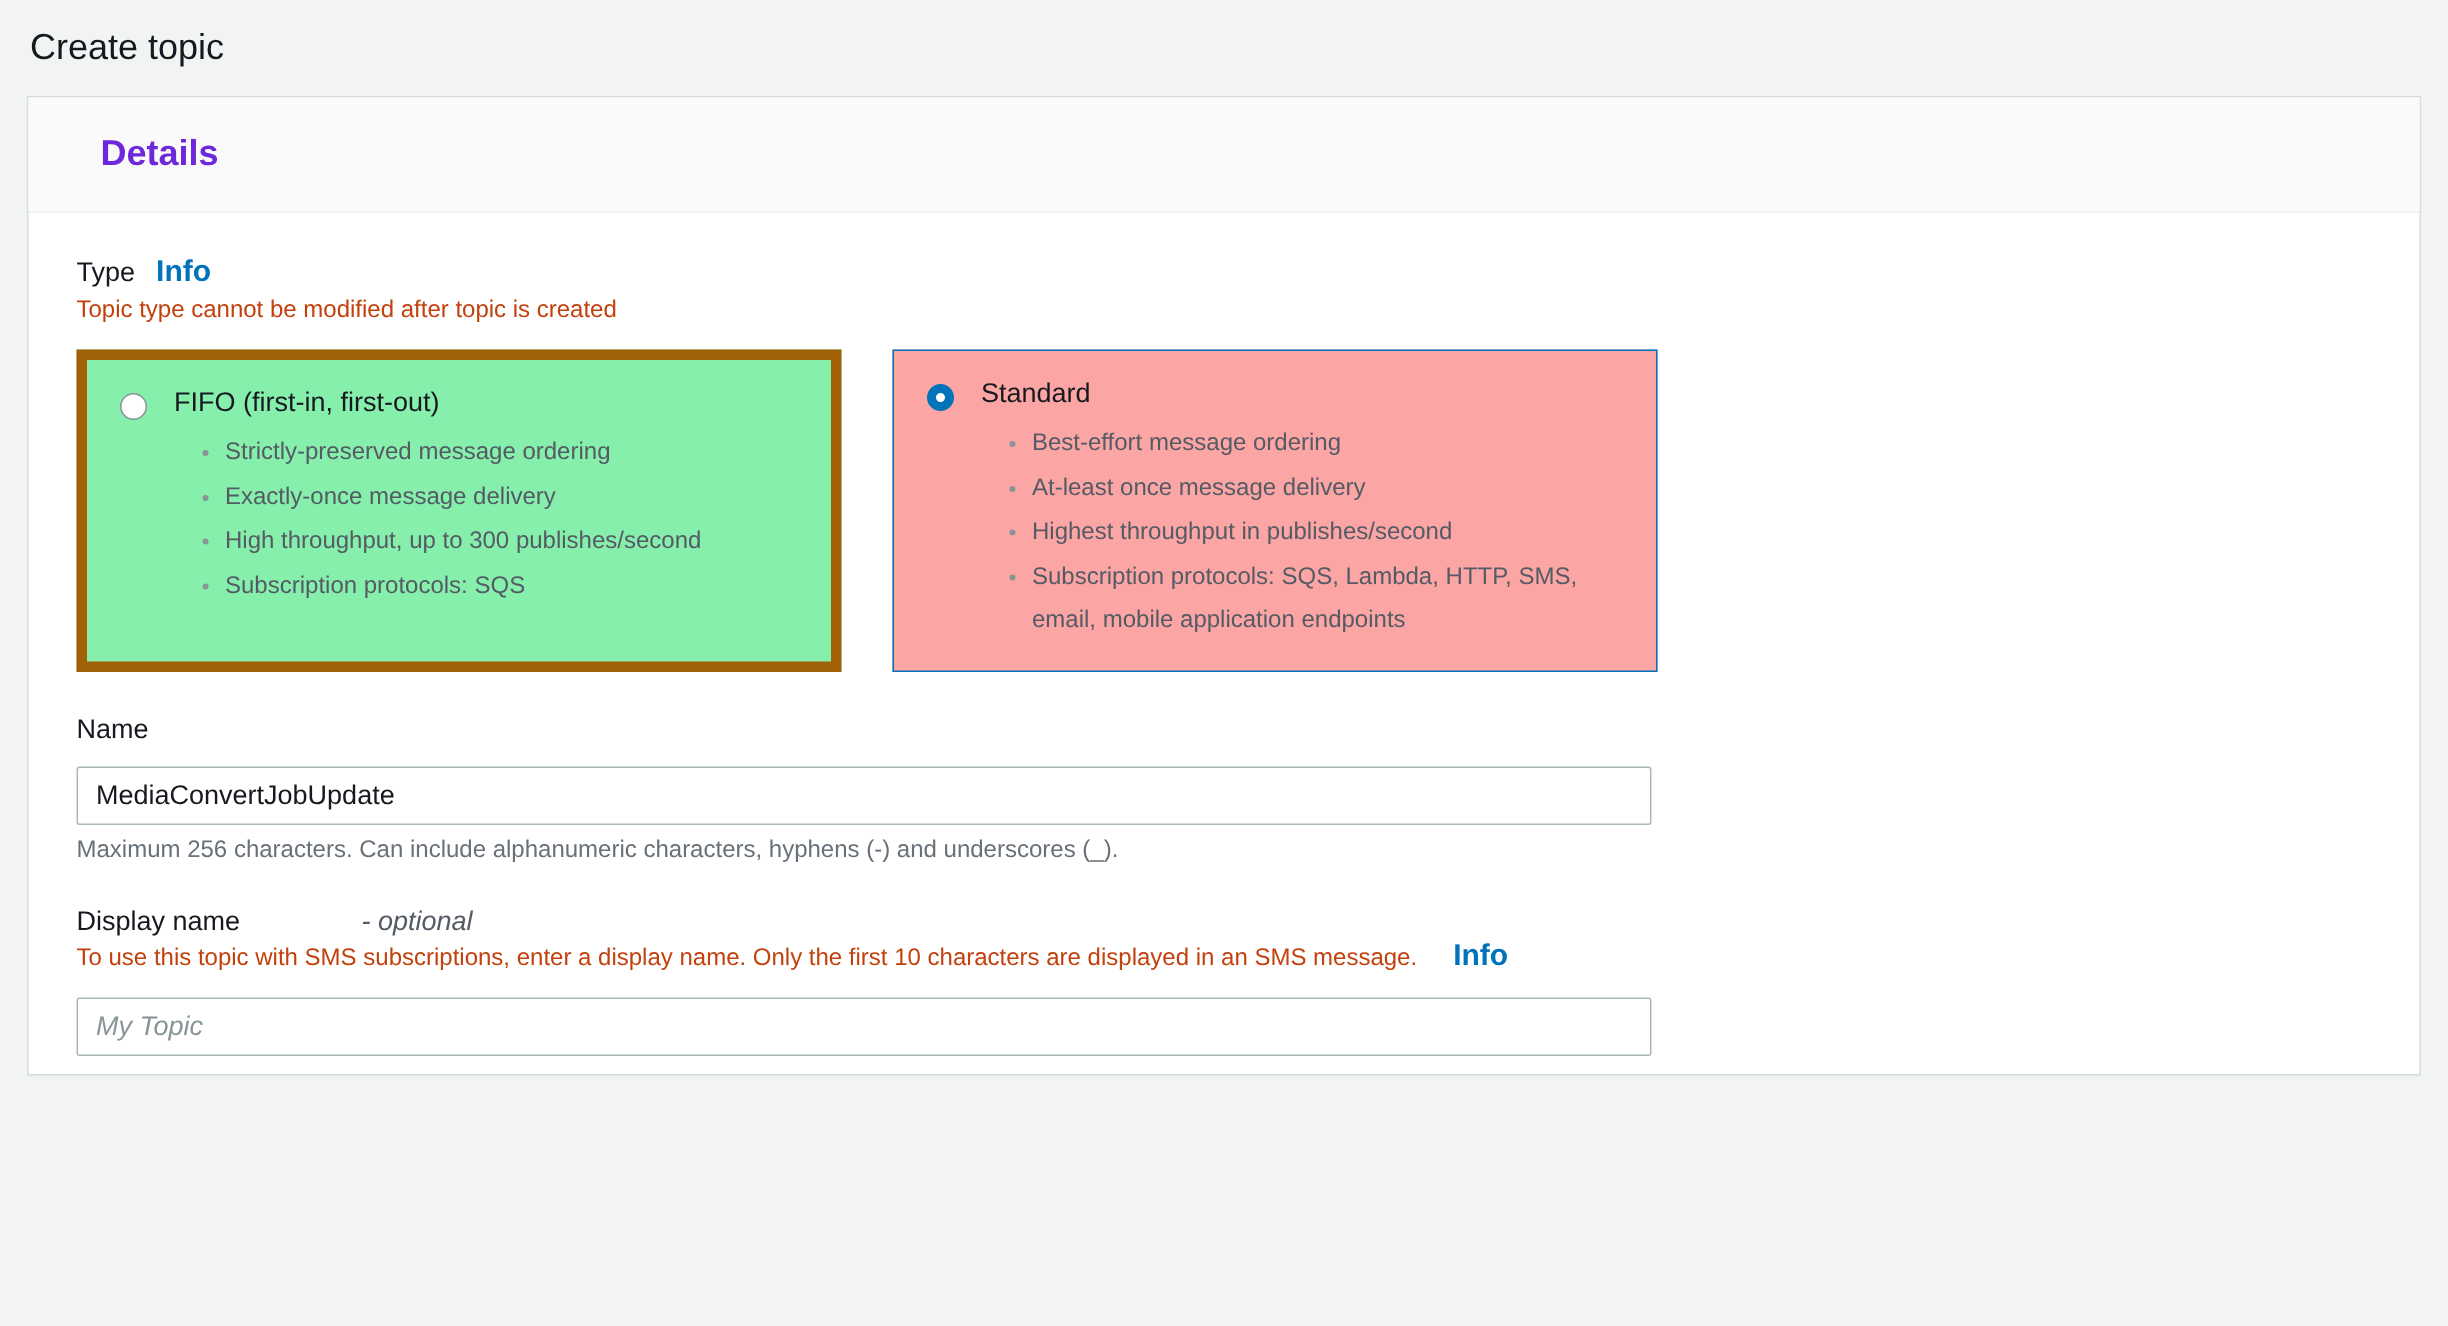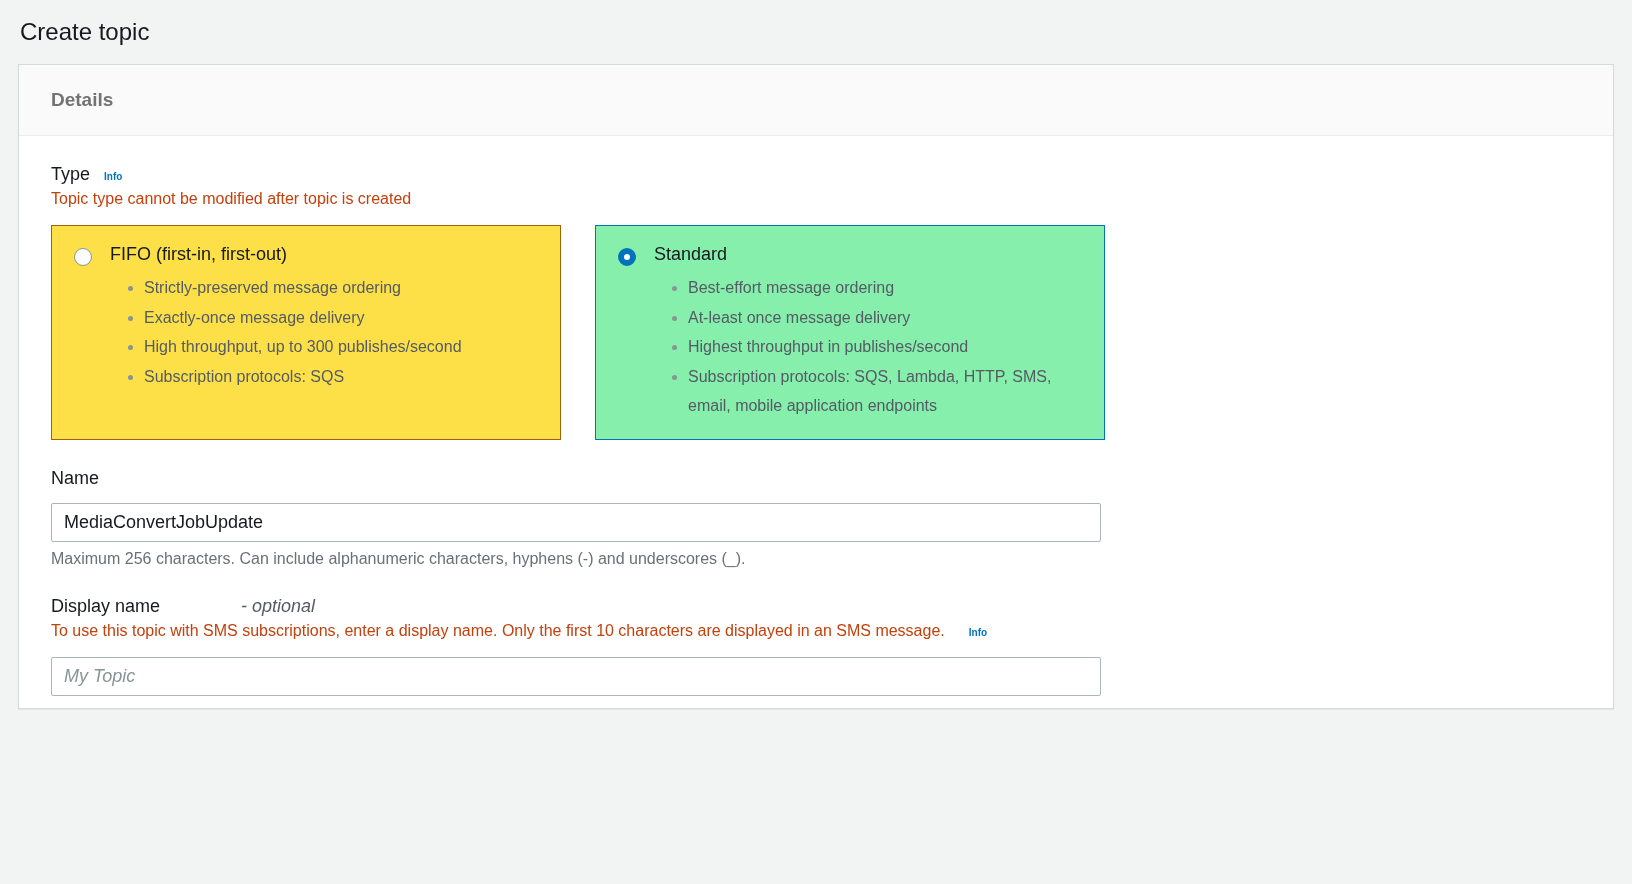--- a/index.html
+++ b/index.html
@@ -23,23 +23,24 @@
       background: #fff;
       border: 1px solid #d5dbdb;
       box-shadow: 0 1px 1px rgba(0,0,0,0.05);
     }
     .panel-header {
       padding: 24px 32px;
       border-bottom: 1px solid #eaeded;
       background: #fafafa;
     }
     .panel-header h2 {
-      font-size: 19px;
+      font-size: 24px;
       font-weight: 700;
-      color: #737373;
+      color: #6d28d9;
+      margin-left: 16px;
     }
     .panel-body {
       padding: 28px 32px 12px 32px;
     }
     .field-group {
       margin-bottom: 28px;
     }
     .field-group:last-child { margin-bottom: 0; }
     .field-label-row {
       display: flex;
@@ -51,49 +52,49 @@
       color: #16191f;
       font-weight: 400;
     }
     .optional {
       font-style: italic;
       color: #545b64;
       margin-left: 36px;
     }
     .info-link {
       color: #0073bb;
-      font-size: 10px;
+      font-size: 20px;
       font-weight: 700;
       cursor: pointer;
     }
     .field-help {
       color: #c2410c;
       font-size: 16px;
       margin-top: 2px;
       line-height: 1.5;
     }
     .radio-cards {
       display: flex;
       gap: 34px;
       margin-top: 14px;
     }
     .radio-card {
       flex: 1;
       max-width: 510px;
-      border: 1px solid #a16207;
+      border: 7px solid #a16207;
       padding: 18px 22px 18px 22px;
       cursor: pointer;
-      background: #fde047;
+      background: #86efac;
       display: flex;
       gap: 18px;
       align-items: flex-start;
     }
     .radio-card.selected {
       border: 1px solid #0073bb;
-      background: #86efac;
+      background: #fca5a5;
     }
     .radio-circle {
       width: 18px;
       height: 18px;
       border-radius: 50%;
       border: 1px solid #879596;
       flex-shrink: 0;
       margin-top: 4px;
       background: #fff;
       position: relative;

